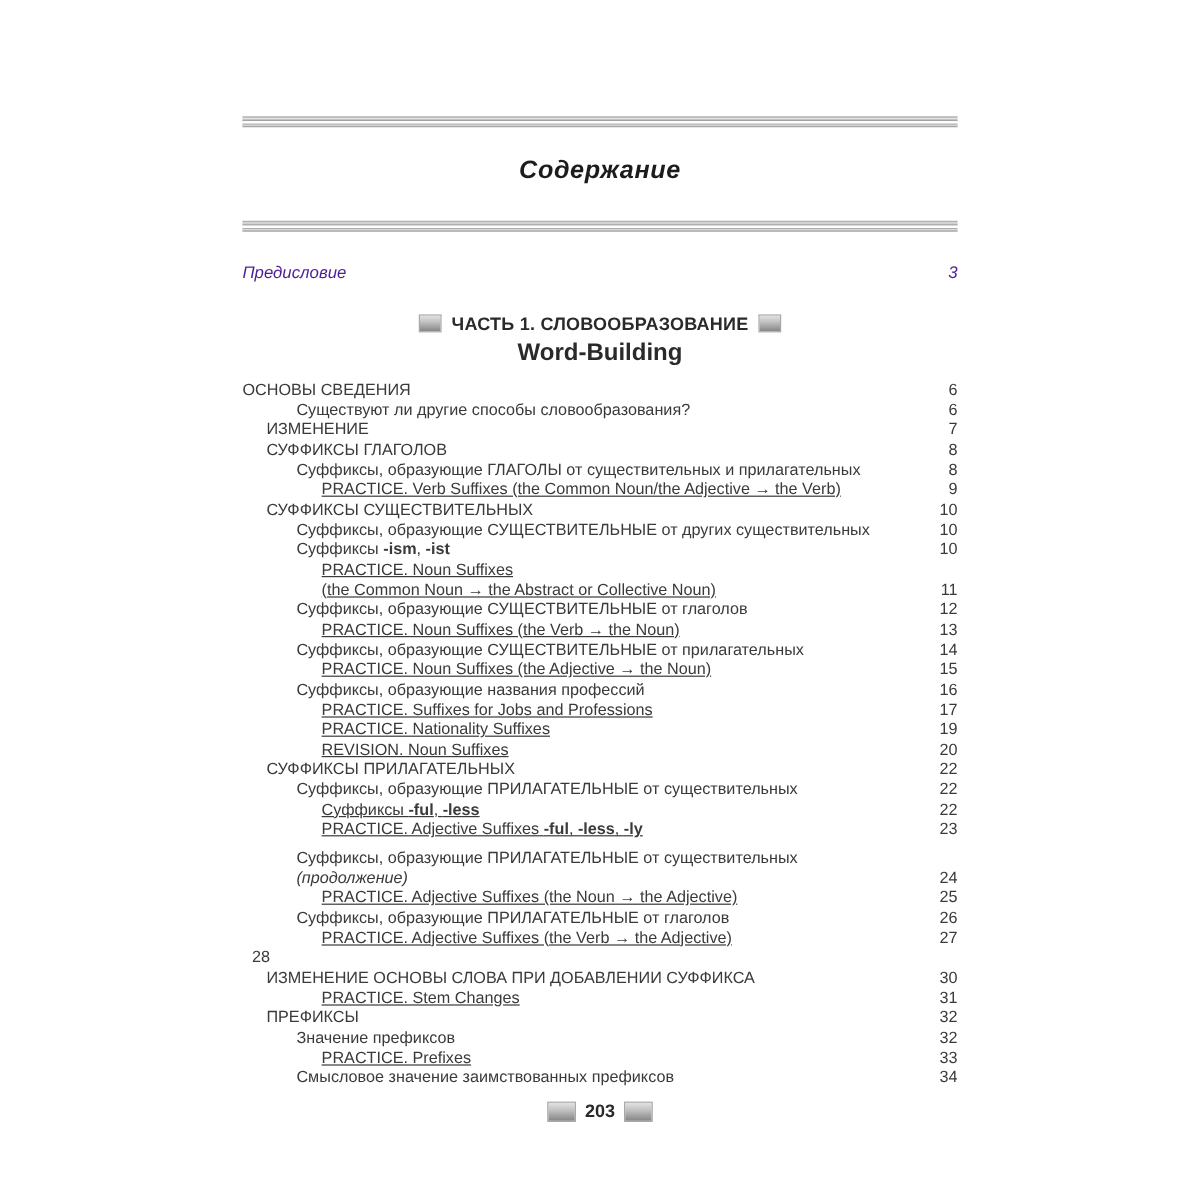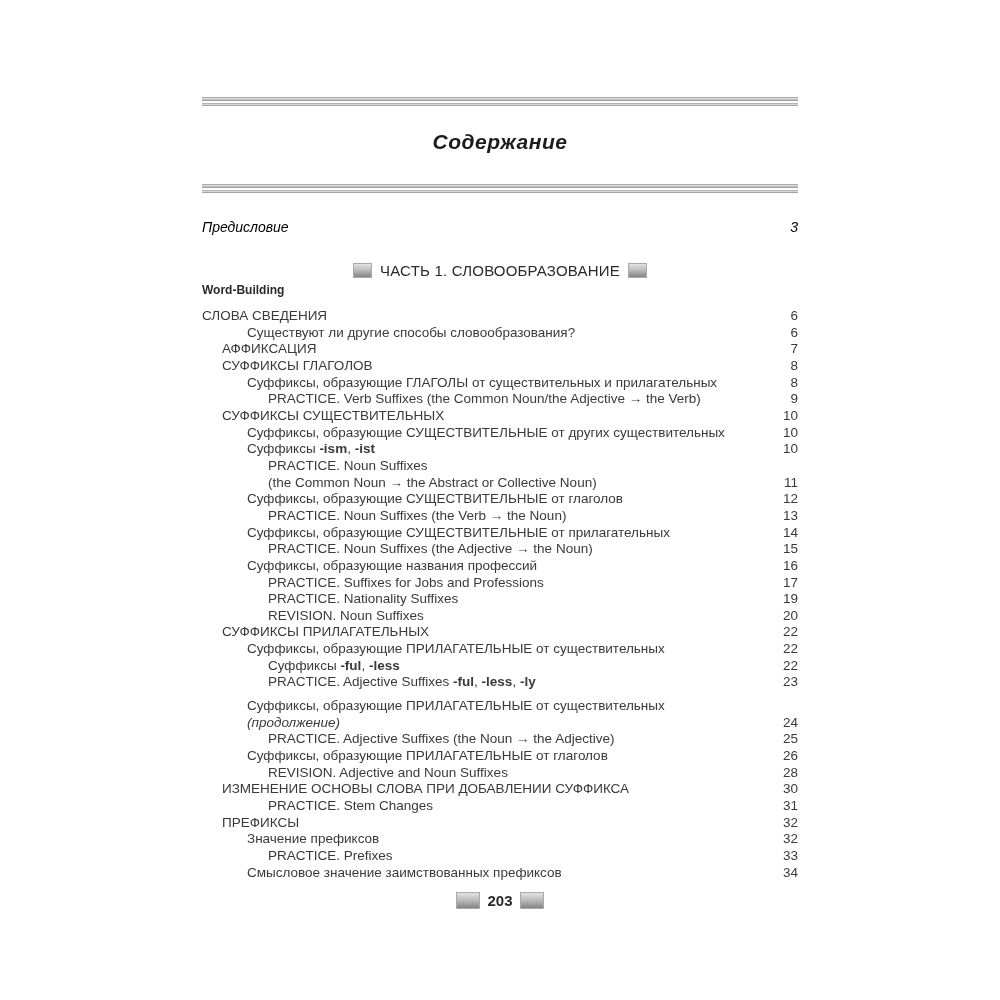--- a/index.html
+++ b/index.html
@@ -38,33 +38,33 @@
     letter-spacing: 0.5px;
     margin: 16px 0 22px 0;
     line-height: 40px;
   }
   .preface-row {
     display: flex;
     justify-content: space-between;
     margin-top: 26px;
     font-size: 14px;
     font-style: italic;
-    color: #000000;
+    color: #4c1d95;
   }
   .part-header {
     text-align: center;
     margin-top: 27px;
     font-size: 15px;
-    font-weight: 400;
+    font-weight: 700;
     color: #2a2a2a;
     letter-spacing: 0.2px;
   }
   .part-subtitle {
-    text-align: left;
-    font-size: 12px;
+    text-align: center;
+    font-size: 20px;
     font-weight: 700;
     color: #2a2a2a;
     margin-top: 4px;
   }
   .marker {
     display: inline-block;
     width: 17px;
     height: 13px;
     background: linear-gradient(180deg, #e2e2e2 0%, #c2c2c2 40%, #858585 100%);
     border: 1px solid #a9a9a9;
@@ -78,21 +78,21 @@
     align-items: baseline;
     font-size: 13.5px;
     line-height: 16.65px;
     color: #3a3a3a;
   }
   .toc-row.gap { margin-top: 7px; }
   .toc-label { white-space: nowrap; }
   .toc-label.lvl0 { padding-left: 0; }
   .toc-label.lvl1 { padding-left: 20px; }
   .toc-label.lvl2 { padding-left: 45px; }
-  .toc-label.lvl3 { padding-left: 66px; }
+  .toc-label.lvl3 { padding-left: 66px; text-decoration: underline; }
   .toc-label.it { font-style: italic; }
   .toc-label .b { font-weight: 700; }
   .toc-page { padding-left: 8px; }
   .footer {
     display: flex;
     justify-content: center;
     align-items: center;
     margin-top: 11px;
     font-size: 15px;
     font-weight: 700;
@@ -128,29 +128,29 @@
     <span>3</span>
   </div>
 
   <div class="part-header">
     <span class="marker"></span><span>ЧАСТЬ 1. СЛОВООБРАЗОВАНИЕ</span><span class="marker"></span>
   </div>
   <div class="part-subtitle">Word-Building</div>
 
   <div class="toc-list">
       <div class="toc-row">
-        <span class="toc-label lvl0"><span>СЛОВА СВЕДЕНИЯ</span></span>
+        <span class="toc-label lvl0"><span>ОСНОВЫ СВЕДЕНИЯ</span></span>
         <span class="toc-page">6</span>
       </div>
       <div class="toc-row">
         <span class="toc-label lvl2"><span>Существуют ли другие способы словообразования?</span></span>
         <span class="toc-page">6</span>
       </div>
       <div class="toc-row">
-        <span class="toc-label lvl1"><span>АФФИКСАЦИЯ</span></span>
+        <span class="toc-label lvl1"><span>ИЗМЕНЕНИЕ</span></span>
         <span class="toc-page">7</span>
       </div>
       <div class="toc-row">
         <span class="toc-label lvl1"><span>СУФФИКСЫ ГЛАГОЛОВ</span></span>
         <span class="toc-page">8</span>
       </div>
       <div class="toc-row">
         <span class="toc-label lvl2"><span>Суффиксы, образующие ГЛАГОЛЫ от существительных и прилагательных</span></span>
         <span class="toc-page">8</span>
       </div>
@@ -236,21 +236,24 @@
       </div>
       <div class="toc-row">
         <span class="toc-label lvl3"><span>PRACTICE. Adjective Suffixes (the Noun → the Adjective)</span></span>
         <span class="toc-page">25</span>
       </div>
       <div class="toc-row">
         <span class="toc-label lvl2"><span>Суффиксы, образующие ПРИЛАГАТЕЛЬНЫЕ от глаголов</span></span>
         <span class="toc-page">26</span>
       </div>
       <div class="toc-row">
-        <span class="toc-label lvl3"><span>REVISION. Adjective and Noun Suffixes</span></span>
+        <span class="toc-label lvl3"><span>PRACTICE. Adjective Suffixes (the Verb → the Adjective)</span></span>
+        <span class="toc-page">27</span>
+      </div>
+      <div class="toc-row">
         <span class="toc-page">28</span>
       </div>
       <div class="toc-row">
         <span class="toc-label lvl1"><span>ИЗМЕНЕНИЕ ОСНОВЫ СЛОВА ПРИ ДОБАВЛЕНИИ СУФФИКСА</span></span>
         <span class="toc-page">30</span>
       </div>
       <div class="toc-row">
         <span class="toc-label lvl3"><span>PRACTICE. Stem Changes</span></span>
         <span class="toc-page">31</span>
       </div>

